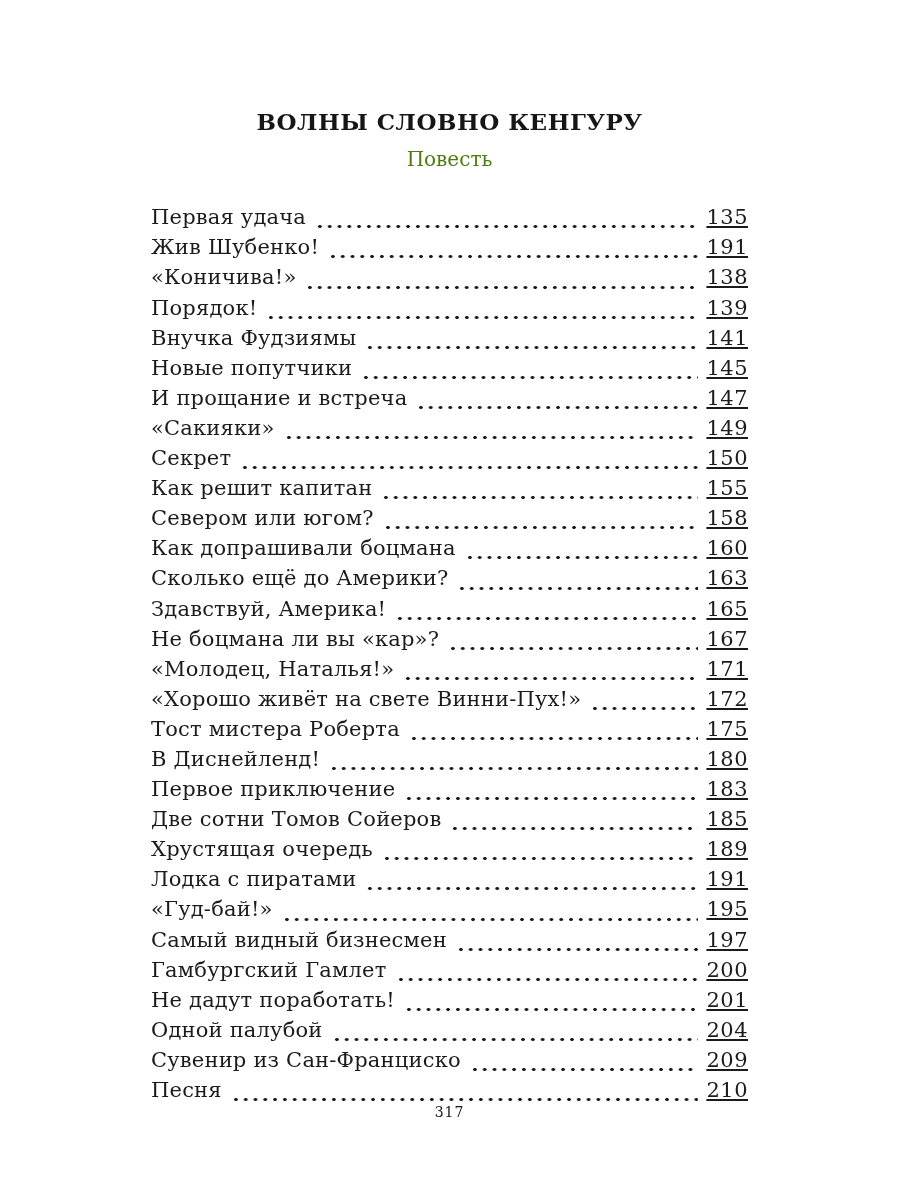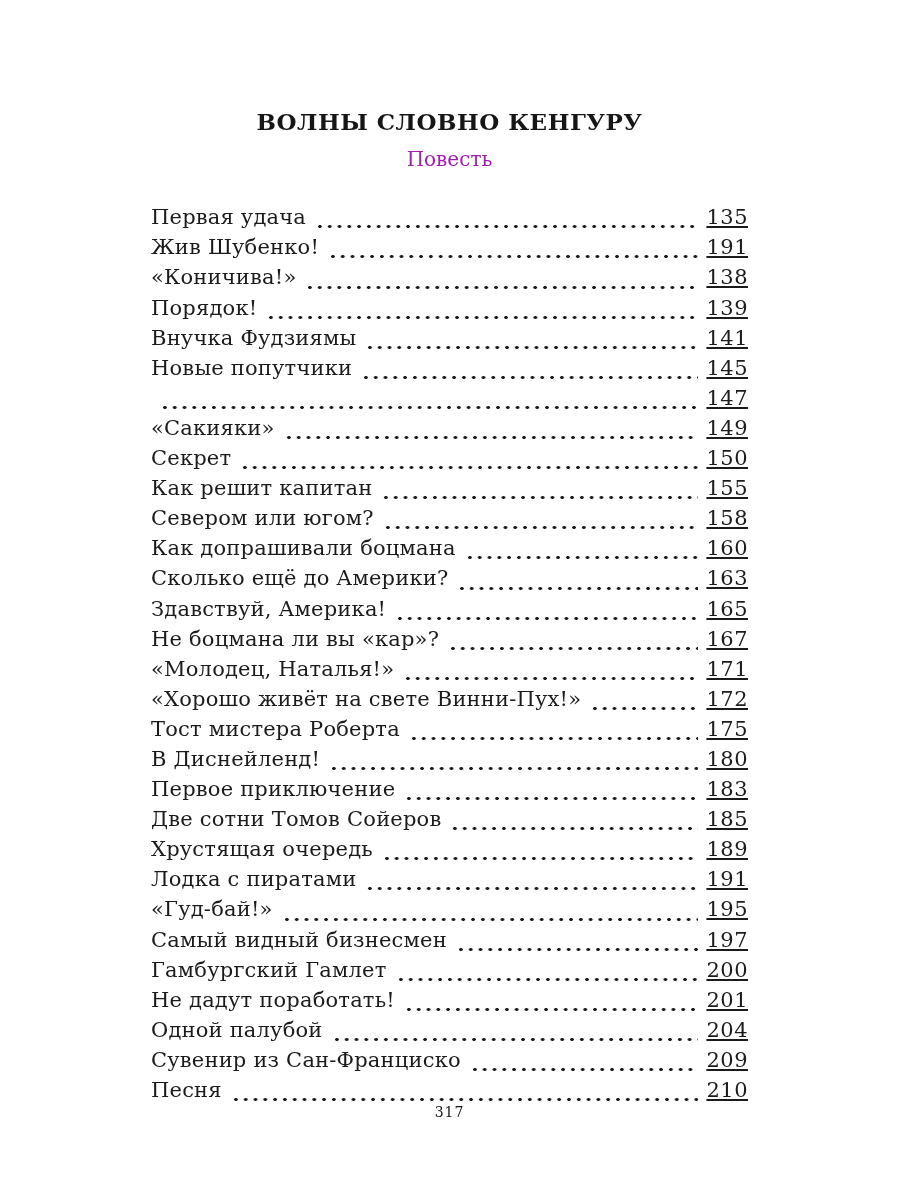--- a/index.html
+++ b/index.html
@@ -31,21 +31,21 @@
     font-size: 23px;
     font-weight: bold;
     letter-spacing: 0.5px;
     line-height: 1.1;
     color: #161616;
   }
 
   .book-subtitle {
     margin-top: 13px;
     font-size: 20px;
-    color: #a21caf;
+    color: #4d7c0f;
     text-align: center;
   }
 
   .toc {
     margin: 34px 0 0 151px;
     width: 597px;
   }
 
   .toc-row {
     display: flex;
@@ -130,20 +130,21 @@
       <span class="toc-page">141</span>
     </div>
 
     <div class="toc-row">
       <span class="toc-title">Новые попутчики</span>
       <span class="toc-leader"></span>
       <span class="toc-page">145</span>
     </div>
 
     <div class="toc-row">
+      <span class="toc-title">И прощание и встреча</span>
       <span class="toc-leader"></span>
       <span class="toc-page">147</span>
     </div>
 
     <div class="toc-row">
       <span class="toc-title">«Сакияки»</span>
       <span class="toc-leader"></span>
       <span class="toc-page">149</span>
     </div>
 

